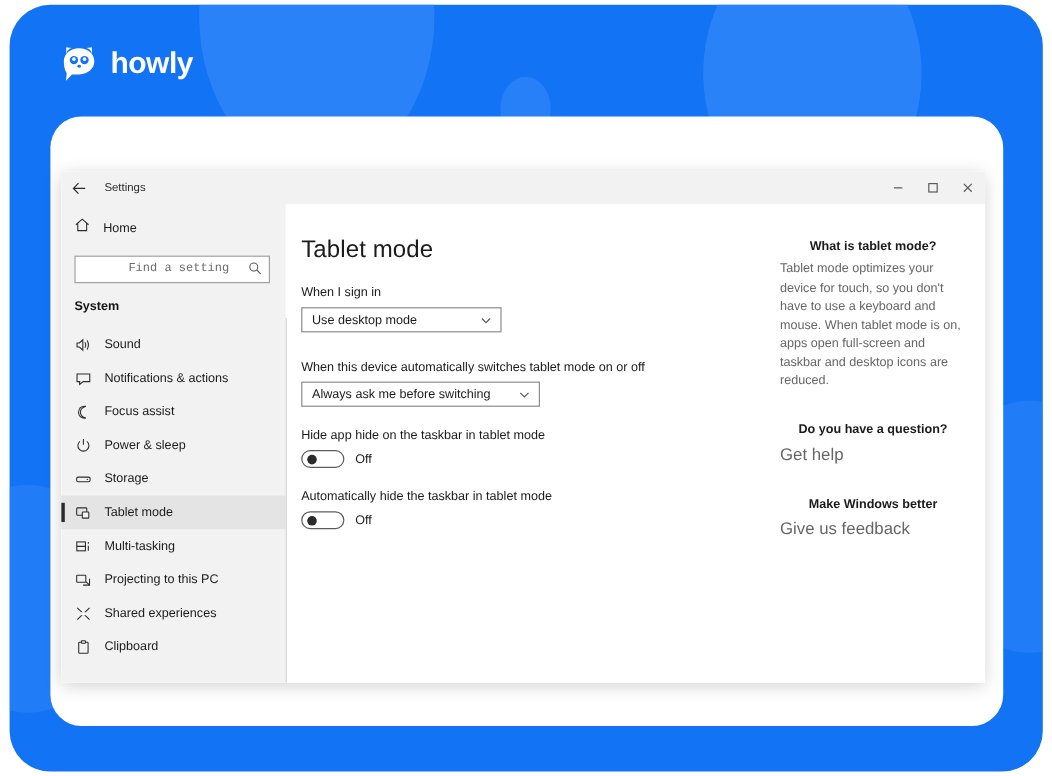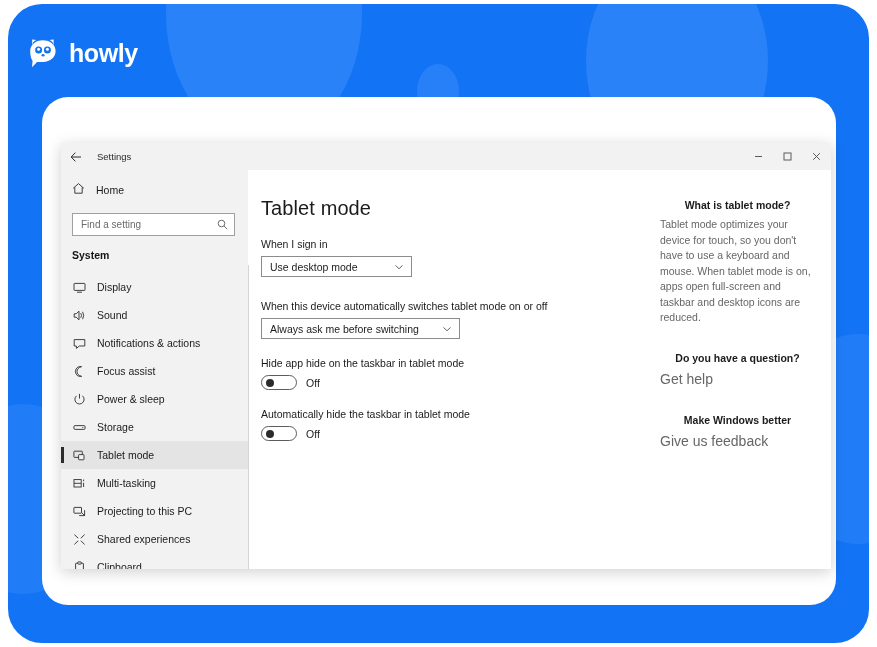--- a/index.html
+++ b/index.html
@@ -62,21 +62,21 @@
   }
   .blob-f {
     left: 770px;  top: 330px;
     width: 160px; height: 210px;
     opacity: .40;
   }
 
   
   .logo {
     position: absolute;
-    left: 26px;
+    left: 49px;
     top: 36px;
     display: flex;
     align-items: center;
     gap: 9px;
     z-index: 5;
   }
   .logo-mark { width: 34px; height: 34px; display: block; }
   .logo-text {
     color: #ffffff;
     font-size: 25px;
@@ -93,21 +93,21 @@
     width: 794px;
     height: 508px;
     background: #ffffff;
     border-radius: 26px;
     z-index: 3;
   }
 
   
   .settings-window {
     position: absolute;
-    left: 61px;
+    left: 51px;
     top: 143px;
     width: 770px;
     height: 426px;
     background: #ffffff;
     box-shadow: 0 3px 14px rgba(0,0,0,.19);
     overflow: hidden;
     z-index: 4;
     display: flex;
     flex-direction: column;
   }
@@ -179,26 +179,27 @@
     background: #ffffff;
     border: 1px solid #a0a0a0;
     display: flex;
     align-items: center;
     position: relative;
   }
   .search-input {
     border: 0;
     outline: 0;
     background: transparent;
-    font-family: Liberation Sans, sans-serif;
+    font-family: Liberation Mono, monospace;
     font-size: 10px;
     color: #3b3b3b;
     padding: 0 20px 0 8px;
     width: 100%;
     height: 100%;
+    margin-left: 36px;
   }
   .search-input::placeholder { color: #6b6b6b; opacity: 1; }
   .search-icon {
     position: absolute;
     right: 6px;
     top: 50%;
     transform: translateY(-50%);
     color: #5a5a5a;
     pointer-events: none;
   }
@@ -279,21 +280,21 @@
     border: 1px solid #8c8c8c;
     background: #ffffff;
     display: flex;
     align-items: center;
     justify-content: space-between;
     padding: 0 7px 0 8px;
     font-size: 10.5px;
     color: #1b1b1b;
     box-sizing: border-box;
   }
-  .combo-1 { width: 151px; }
+  .combo-1 { width: 167px; }
   .combo-2 { width: 199px; }
   .combo .chev { color: #5a5a5a; display: flex; }
 
   .spacer-24 { height: 23px; }
   .spacer-18 { height: 18px; }
 
   .toggle-row {
     display: flex;
     align-items: center;
     gap: 9px;
@@ -426,29 +427,20 @@
               <circle cx="4.5" cy="4.5" r="3.3" stroke="#5a5a5a" stroke-width="0.9" fill="none"></circle>
               <path d="M7.0 7.0 L10.2 10.2" stroke="#5a5a5a" stroke-width="0.9" fill="none"></path>
             </svg>
           </span>
         </div>
 
         <div class="group-title">System</div>
 
         <div class="nav-list">
 
-          <div class="nav-item">
-            <span class="nav-icon">
-              <svg width="13" height="13" viewBox="0 0 13 13">
-                <rect x="1" y="2.4" width="11" height="7" rx="0.6" stroke="#2d2d2d" stroke-width="0.9" fill="none"></rect>
-                <path d="M4 11.2 L9 11.2" stroke="#2d2d2d" stroke-width="0.9"></path>
-              </svg>
-            </span>
-            <span class="nav-label">Display</span>
-          </div>
 
           <div class="nav-item">
             <span class="nav-icon">
               <svg width="13" height="13" viewBox="0 0 13 13">
                 <path d="M1.2 4.8 L3.2 4.8 L6.0 2.2 L6.0 10.8 L3.2 8.2 L1.2 8.2 Z" stroke="#2d2d2d" stroke-width="0.9" fill="none"></path>
                 <path d="M7.8 4.2 Q9.2 6.5 7.8 8.8 M9.6 2.8 Q11.8 6.5 9.6 10.2" stroke="#2d2d2d" stroke-width="0.9" fill="none"></path>
               </svg>
             </span>
             <span class="nav-label">Sound</span>
           </div>

